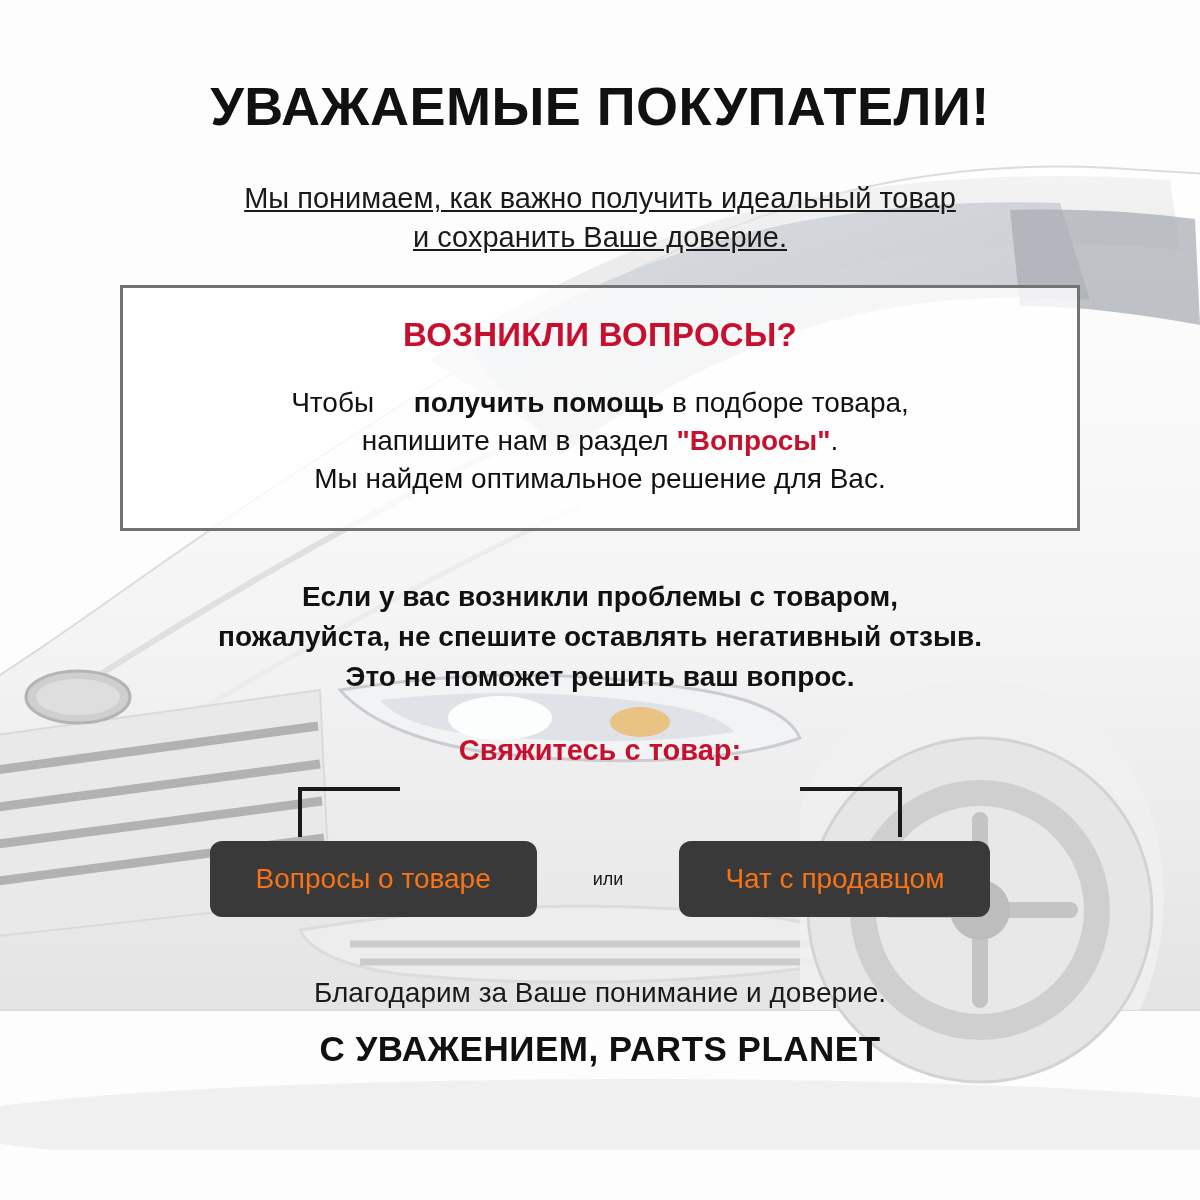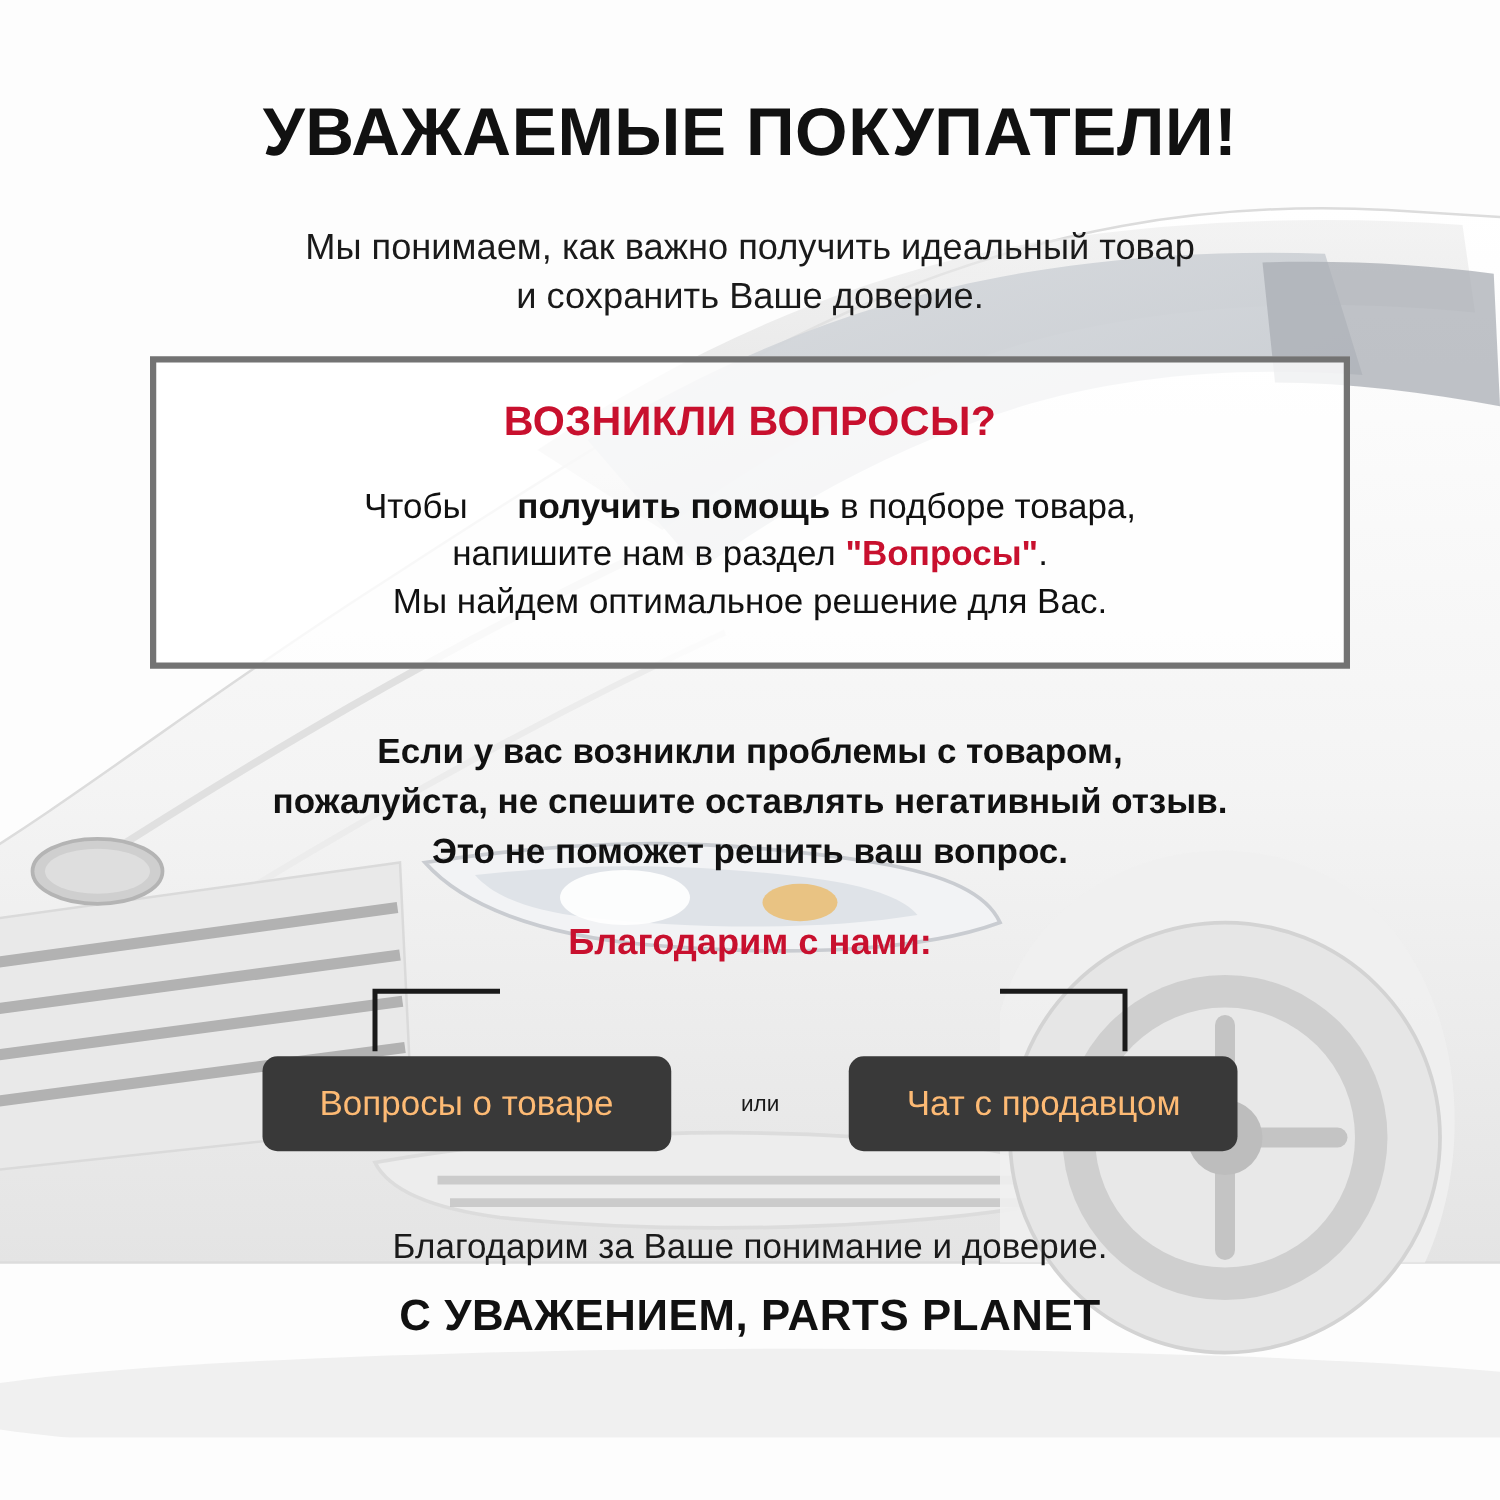--- a/index.html
+++ b/index.html
@@ -53,26 +53,27 @@
     margin: 0 0 44px 0;
     white-space: nowrap;
   }
 
   .intro {
     font-size: 29px;
     color: #1a1a1a;
     text-align: center;
     line-height: 1.35;
     margin: 0 0 28px 0;
+    text-decoration: underline;
   }
 
   .question-box {
     box-sizing: border-box;
     width: 960px;
-    border: 5px solid #737373;
+    border: 3px solid #737373;
     background: rgba(255,255,255,0.80);
     padding: 28px 30px 30px 30px;
     text-align: center;
     margin-bottom: 46px;
   }
   .question-box .qb-title {
     color: #c8102e;
     font-size: 33px;
     font-weight: bold;
     margin: 0 0 30px 0;
@@ -114,21 +115,21 @@
   .buttons-row {
     display: flex;
     align-items: center;
     justify-content: center;
     gap: 56px;
     margin-top: -6px;
     margin-bottom: 60px;
   }
   .btn {
     background: #393939;
-    color: #fdba74;
+    color: #f97316;
     font-size: 28px;
     border-radius: 12px;
     padding: 22px 46px;
     text-align: center;
     white-space: nowrap;
     border: none;
     font-family: "Liberation Sans", sans-serif;
     cursor: pointer;
   }
   .or-label {
@@ -243,21 +244,21 @@
         <span>Мы найдем оптимальное решение для Вас.</span>
       </div>
     </div>
 
     <p class="warning">
       <span>Если у вас возникли проблемы с товаром,</span><br>
       <span>пожалуйста, не спешите оставлять негативный отзыв.</span><br>
       <span>Это не поможет решить ваш вопрос.</span>
     </p>
 
-    <div class="contact-title">Благодарим с нами:</div>
+    <div class="contact-title">Свяжитесь с товар:</div>
 
     <div class="connectors">
       <svg viewBox="0 0 1000 70" xmlns="http://www.w3.org/2000/svg" aria-hidden="true">
         <path d="M 200 60 L 200 12 L 300 12" fill="none" stroke="#1a1a1a" stroke-width="4"></path>
         <path d="M 800 60 L 800 12 L 700 12" fill="none" stroke="#1a1a1a" stroke-width="4"></path>
       </svg>
     </div>
 
     <div class="buttons-row">
       <button class="btn">Вопросы о товаре</button>

